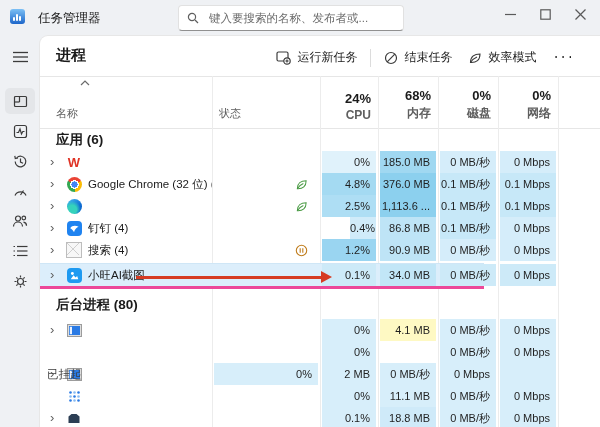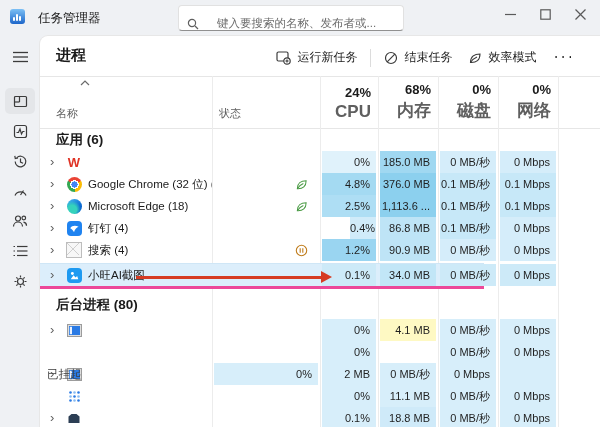--- a/index.html
+++ b/index.html
@@ -10,21 +10,21 @@
   .titlebar{position:absolute;left:0;top:0;right:0;height:36px;}
   .appicon{position:absolute;left:10px;top:9px;width:15px;height:15px;border-radius:3px;
            background:linear-gradient(180deg,#7cc0f5,#1d66c9);}
   .appicon i{position:absolute;bottom:3px;background:#fff;width:2px;border-radius:1px;display:block;}
   .appicon i:nth-child(1){left:3px;height:4px;}
   .appicon i:nth-child(2){left:6px;height:7px;}
   .appicon i:nth-child(3){left:9px;height:5px;}
   .wintitle{position:absolute;left:38px;top:10px;font-size:12.5px;}
   .searchbox{position:absolute;left:178px;top:5px;width:208px;height:24px;background:#fff;
              border:1px solid #e1e1e1;border-bottom:1px solid #909090;border-radius:4px;
-             display:flex;align-items:flex-end;padding:0 8px;gap:16px;}
+             display:flex;align-items:center;padding:0 8px;gap:8px;}
   .searchbox input{border:none;outline:none;flex:1;font-size:11.5px;background:transparent;
                    font-family:inherit;color:#1b1b1b;}
   .searchbox input::placeholder{color:#6b6b6b;}
   .wincontrols{position:absolute;right:2px;top:0;display:flex;}
   .wc{width:35px;height:29px;display:flex;align-items:center;justify-content:center;}
   
   .sidebar{position:absolute;left:0;top:36px;width:40px;bottom:0;}
   .side-item{width:30px;height:26px;margin:0 auto;display:flex;align-items:center;
              justify-content:center;border-radius:5px;}
   .side-item.menu{margin-top:8px;margin-bottom:18px;}
@@ -44,21 +44,21 @@
   .hline{position:absolute;left:0;right:0;height:1px;background:#e6e6e6;z-index:0;}
   .thead{position:absolute;left:0;top:40px;width:560px;height:52px;z-index:1;
          display:grid;grid-template-columns:172px 108px 58px 60px 60px 60px;}
   .sortcaret{position:absolute;left:40px;top:4px;}
   .h-name{position:relative;display:flex;align-items:flex-end;padding:0 0 7px 16px;
           font-size:11px;color:#5f5f5f;}
   .h-status{display:flex;align-items:flex-end;padding:0 0 7px 7px;font-size:11px;color:#5f5f5f;}
   .h-num{display:flex;flex-direction:column;justify-content:flex-end;align-items:flex-end;
          padding:0 7px 6px 0;font-weight:bold;}
   .h-num .tot{font-size:13px;color:#1b1b1b;}
-  .h-num .lbl{font-size:17px;color:#5f5f5f;margin-top:2px;}
+  .h-num .lbl{font-size:12px;color:#5f5f5f;margin-top:2px;}
   
   .tbody{position:absolute;left:0;top:92px;width:444px;z-index:1;}
   .group-label{height:20px;line-height:20px;padding-left:16px;font-size:13.5px;
                font-weight:bold;}
   .group-label.g1{margin-top:2px;margin-bottom:1px;}
   .group-label.g2{margin-top:6px;margin-bottom:4px;}
   .trow{display:grid;grid-template-columns:172px 108px 58px 60px 60px 60px;height:22px;}
   .trow.sel{background:#dceefb;border-top:1px solid #cfe6f6;border-bottom:3px solid #ec4899;
             margin-top:2px;}
   .c-name{display:flex;align-items:center;gap:6px;padding-left:10px;overflow:hidden;}
@@ -372,21 +372,20 @@
           <span class="v">0.1 Mbps</span>
         </div>
     </div>
 
     <div class="trow">
       <div class="c-name">
         <span class="chev"></span>
         <span class="ai">
             <span class="ic-edge"></span>
           </span>
-        <span class="nm">Microsoft Edge (18)</span>
       </div>
       <div class="c-status icon-right">
         <span>
           <svg width="13" height="13" viewBox="0 0 14 14">
               <g fill="none" stroke="#4a9b44" stroke-width="1.1">
                 <path d="M2.5,11.5 C2.5,5.5 6.5,3 12,3 C12,9 8.5,11.8 2.5,11.5 Z"></path>
                 <path d="M2.5,11.5 C4.5,8.5 6.5,7 9,6"></path>
               </g>
             </svg>
         </span>

